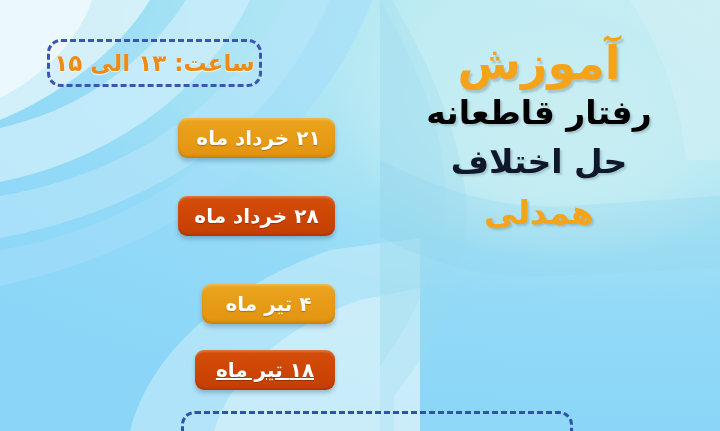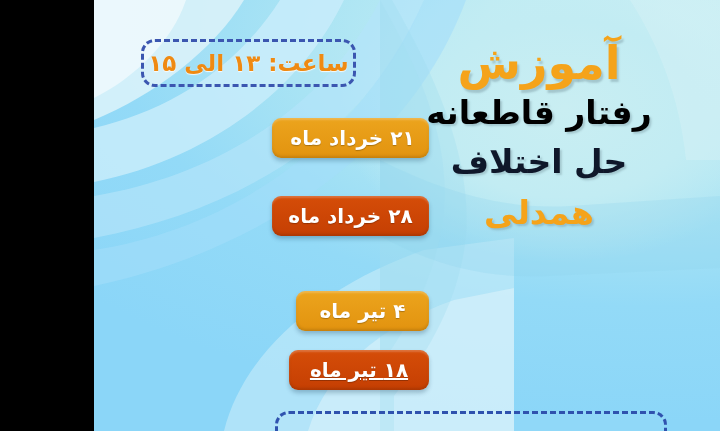--- a/index.html
+++ b/index.html
@@ -3,21 +3,21 @@
 <meta charset="utf-8">
 <title>Poster</title>
 <style>
   html, body {
     margin: 0;
     padding: 0;
     background: #000;
   }
   #poster {
     position: relative;
-    width: 626px;
+    width: 720px;
     height: 431px;
     overflow: hidden;
     font-family: "DejaVu Sans", "Liberation Sans", sans-serif;
     background: #8ed8f8;
     user-select: none;
   }
 
   
   .bg-base {
     position: absolute;
@@ -79,21 +79,21 @@
     font-size: 20px;
     font-weight: bold;
     white-space: nowrap;
     padding: 0 16px;
     box-sizing: border-box;
     box-shadow: 0 3px 4px rgba(20,60,90,0.28), inset 0 -2px 3px rgba(0,0,0,0.13), inset 0 2px 2px rgba(255,255,255,0.22);
     text-shadow: 0 1px 1px rgba(0,0,0,0.25);
   }
   .db0 { top: 0px;   width: 157px; background: linear-gradient(180deg,#eca41d 0%, #e2930f 100%); padding-left: 20px; }
   .db1 { top: 78px;  width: 157px; background: linear-gradient(180deg,#d54d08 0%, #c53f03 100%); }
-  .db2 { top: 173px; width: 133px; background: linear-gradient(180deg,#eca41d 0%, #e2930f 100%); }
+  .db2 { top: 166px; width: 133px; background: linear-gradient(180deg,#eca41d 0%, #e2930f 100%); }
   .db3 { top: 232px; width: 140px; background: linear-gradient(180deg,#d54d08 0%, #c53f03 100%); text-decoration: underline; }
 
   
   .titles {
     position: absolute;
     right: 6px;
     top: 10px;
     width: 350px;
     text-align: center;
   }

